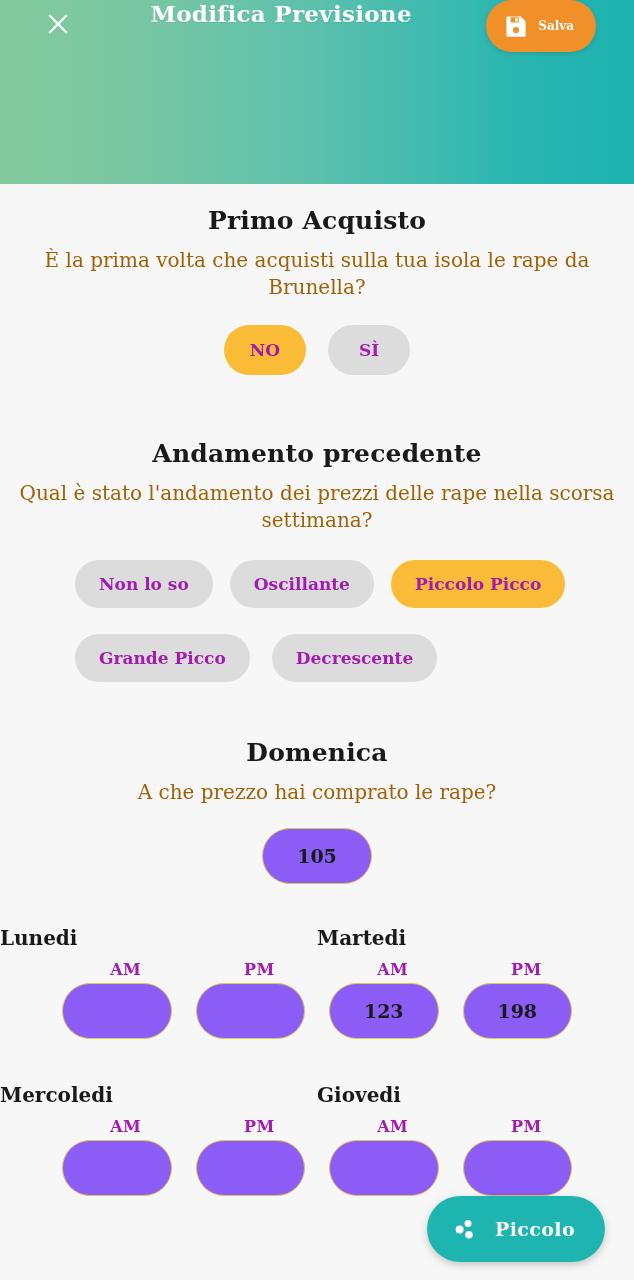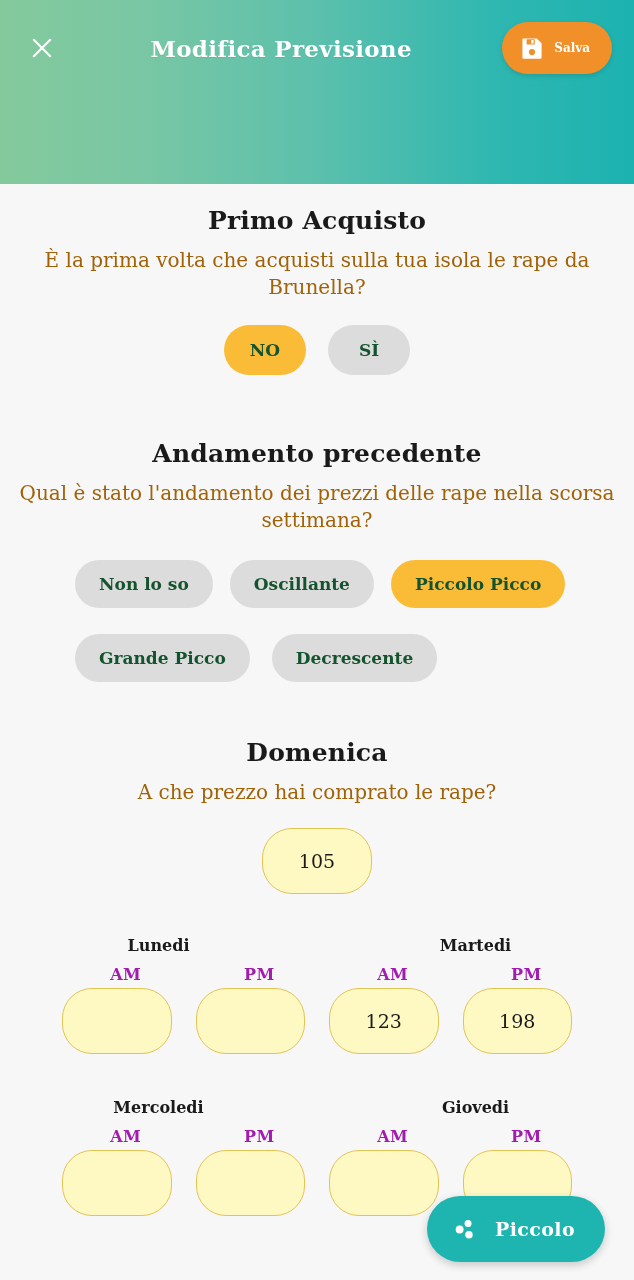--- a/index.html
+++ b/index.html
@@ -24,22 +24,21 @@
     background: linear-gradient(to right, #84c99c 0%, #79c7a4 22%, #5cc0ac 50%, #2fb7b1 78%, #1cb2b0 100%);
     box-shadow: 0 2px 6px rgba(0,0,0,0.10);
     flex: none;
   }
 
   .header-bar {
     position: absolute;
     top: 0; left: 0; right: 0;
     height: 96px;
     display: flex;
-    align-items: center;
-    padding: 0 18px;
+    padding: 0 34px;
   }
 
   .close-btn {
     width: 48px;
     height: 48px;
     display: flex;
     align-items: center;
     justify-content: center;
     cursor: pointer;
     flex: none;
@@ -120,63 +119,63 @@
     background: #dcdcdc;
     border-radius: 26px;
     min-height: 48px;
     display: flex;
     align-items: center;
     justify-content: center;
     padding: 0 24px;
     font-family: "DejaVu Serif", serif;
     font-size: 17px;
     font-weight: 700;
-    color: #14532d;
+    color: #a21caf;
     cursor: pointer;
     white-space: nowrap;
   }
   .chip.selected { background: #fabc37; }
 
   .chip.yn {
     min-width: 82px;
     height: 50px;
     font-size: 17px;
     padding: 0 26px;
   }
 
   
   .pill {
     border: 1.6px solid #e3c354;
-    background: #fef9c3;
+    background: #8b5cf6;
     border-radius: 30px;
-    height: 66px;
+    height: 56px;
     display: flex;
     align-items: center;
     justify-content: center;
     font-family: "DejaVu Serif", serif;
     font-size: 19px;
-    font-weight: 400;
+    font-weight: 700;
     color: #1a1a1a;
     cursor: text;
   }
 
   .pill.sunday { width: 110px; margin: 0 auto; }
 
   
   .day-block { width: 634px; }
 
   .day-headers {
     display: flex;
   }
   .day-headers .day-name {
     width: 50%;
-    text-align: center;
-    font-family: "DejaVu Serif", serif;
-    font-weight: 700;
-    font-size: 16px;
+    text-align: left;
+    font-family: "DejaVu Serif", serif;
+    font-weight: 700;
+    font-size: 20px;
     color: #1a1a1a;
   }
 
   .slot-row {
     display: flex;
     padding: 0 62px;
     gap: 24px;
     margin-top: 10px;
   }
   .slot {

